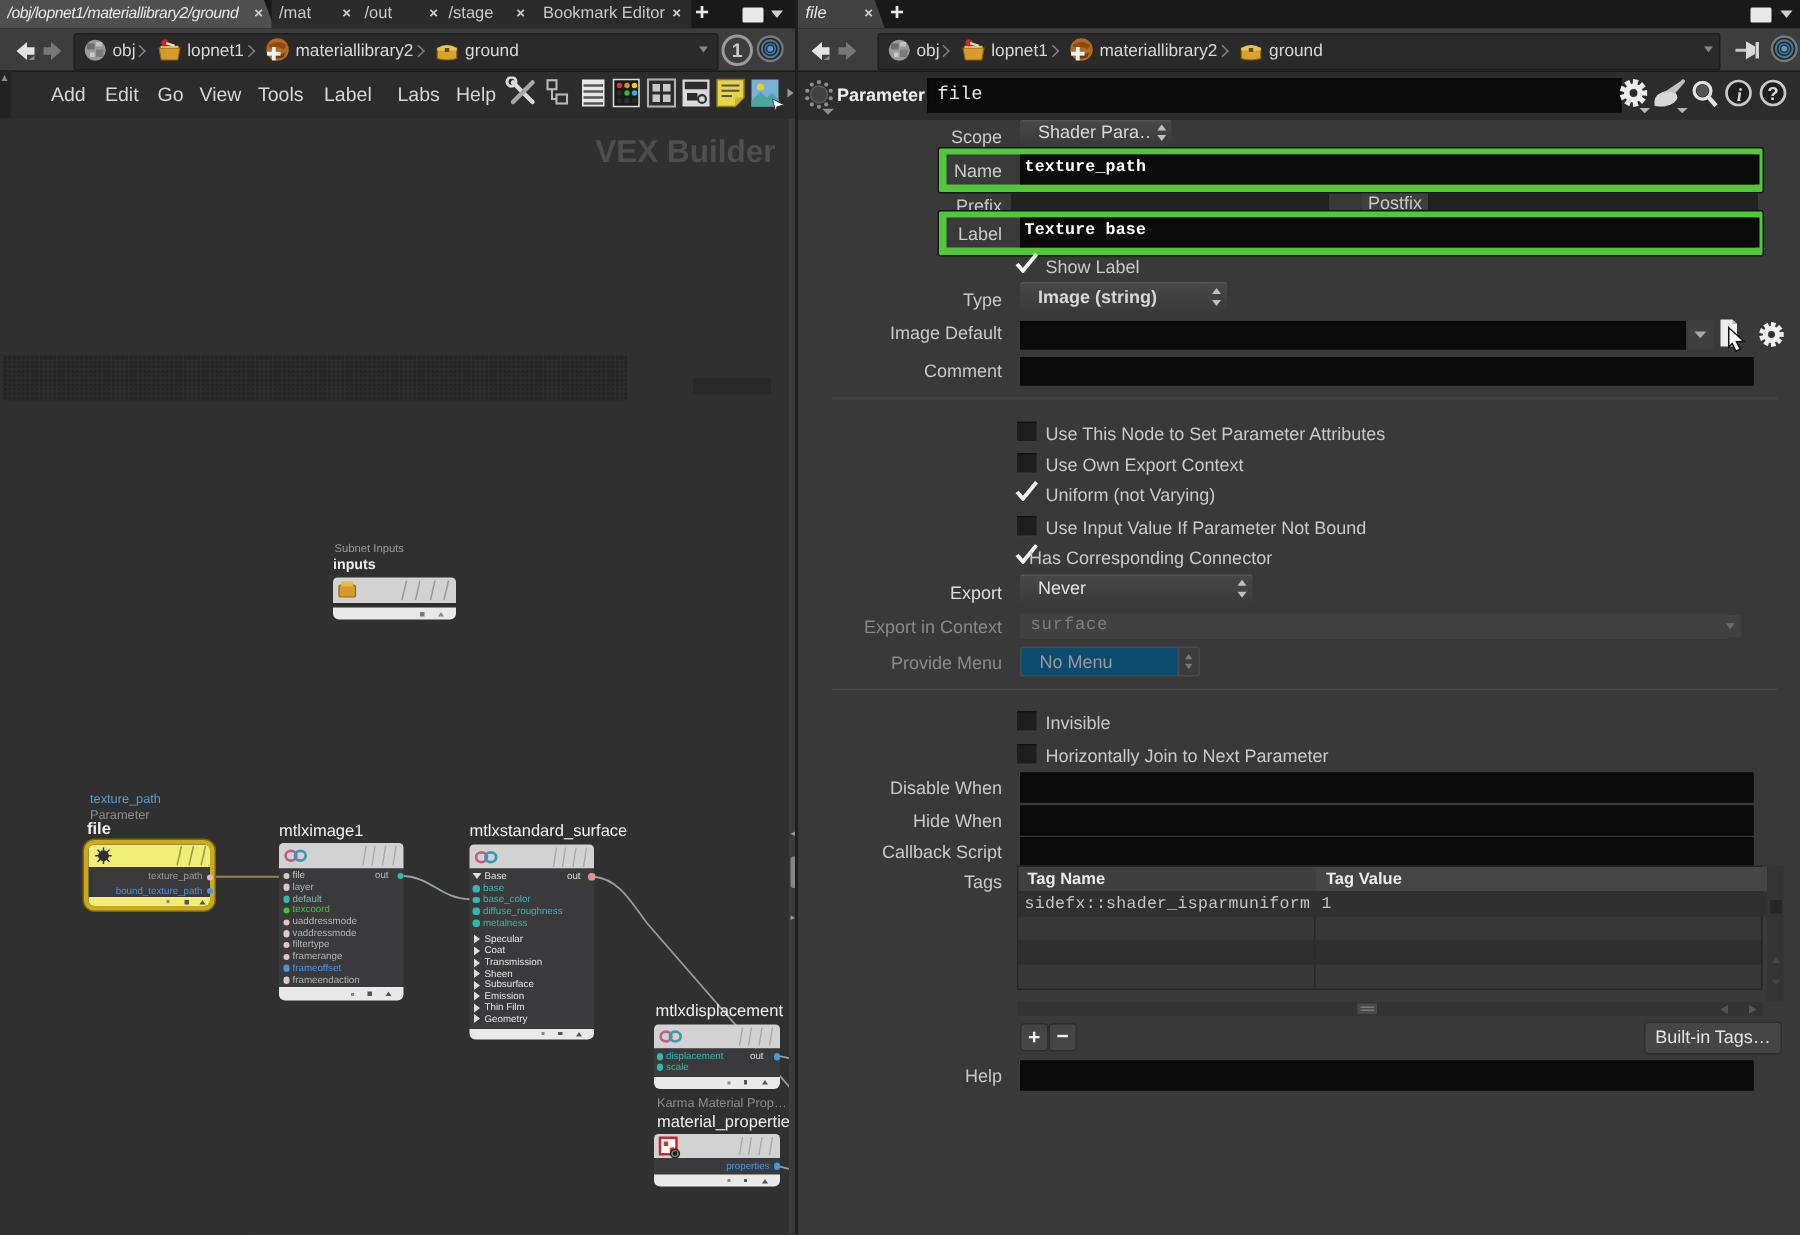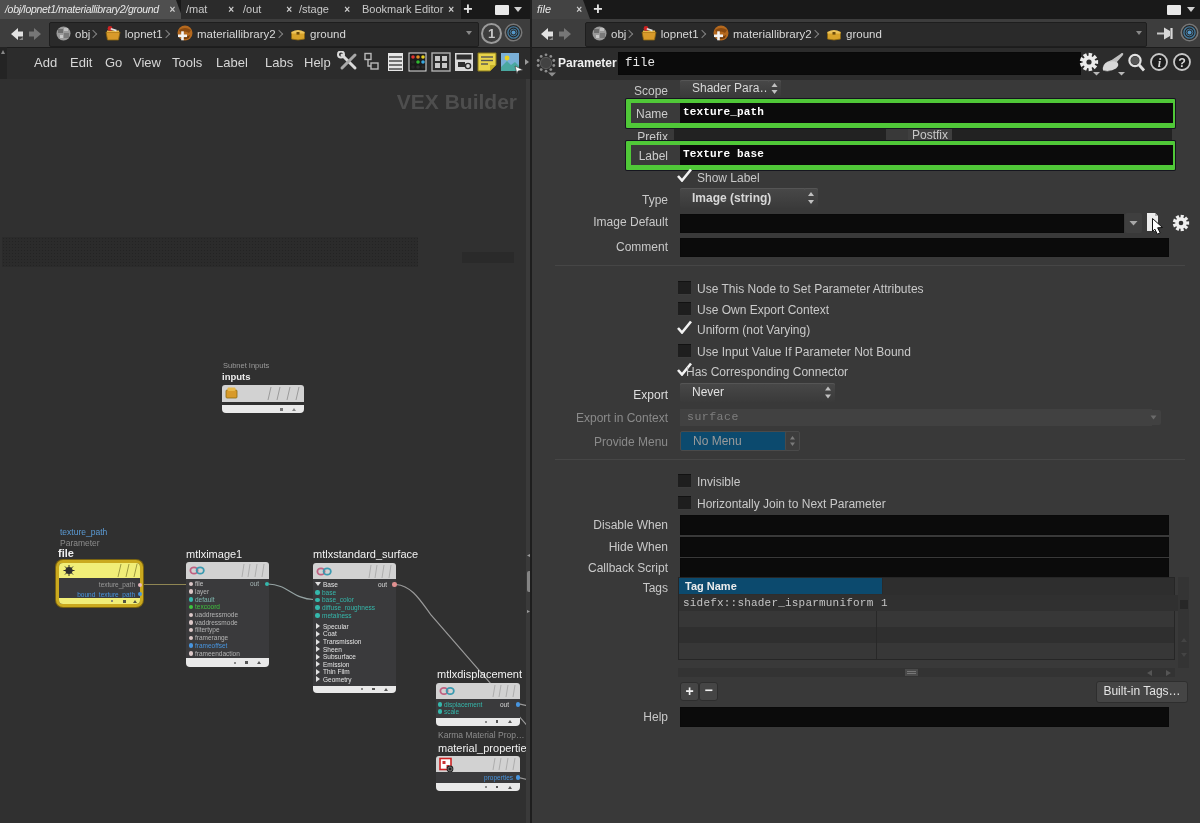--- a/index.html
+++ b/index.html
@@ -611,21 +611,22 @@
 
     <div class="lbl" style="left:0;top:518px;width:138px">Disable When</div>
     <div class="field" style="left:150px;top:515px;width:487px;height:18px"></div>
     <div class="lbl" style="left:0;top:539.5px;width:138px">Hide When</div>
     <div class="field" style="left:150px;top:537px;width:487px;height:18px"></div>
     <div class="lbl" style="left:0;top:560.5px;width:138px">Callback Script</div>
     <div class="field" style="left:150px;top:558px;width:487px;height:18px"></div>
 
     <div class="lbl" style="left:0;top:581px;width:138px">Tags</div>
     <div class="abs" style="left:148px;top:577px;width:497px;height:83px;background:#2e2e2e;border:1px solid #262626;box-sizing:border-box">
-      <div class="abs" style="left:0;top:0;width:197px;height:16px;background:#0c4a6e;border-right:1px solid #2a2a2a;color:#ececec;font-size:11px;font-weight:bold;line-height:16px;padding-left:6px">Tag Name</div>
+      <div class="abs" style="left:0;top:0;width:197px;height:16px;background:#404040;border-right:1px solid #2a2a2a;color:#ececec;font-size:11px;font-weight:bold;line-height:16px;padding-left:6px">Tag Name</div>
+      <div class="abs" style="left:198px;top:0;width:297px;height:16px;background:#454545;color:#ececec;font-size:11px;font-weight:bold;line-height:16px;padding-left:7px">Tag Value</div>
       <div class="abs mono" style="left:0;top:16.5px;width:197px;height:16px;background:#303030;border-right:1px solid #282828;color:#c4c4c4;font-size:11px;line-height:16px;padding-left:4px;letter-spacing:.2px">sidefx::shader_isparmuniform</div>
       <div class="abs mono" style="left:198px;top:16.5px;width:297px;height:16px;background:#303030;color:#c4c4c4;font-size:11px;line-height:16px;padding-left:4px">1</div>
       <div class="abs" style="left:0;top:33px;width:197px;height:15.5px;background:#373737;border-right:1px solid #282828"></div>
       <div class="abs" style="left:198px;top:33px;width:297px;height:15.5px;background:#373737"></div>
       <div class="abs" style="left:0;top:49px;width:197px;height:15.5px;background:#2f2f2f;border-right:1px solid #282828"></div>
       <div class="abs" style="left:198px;top:49px;width:297px;height:15.5px;background:#2f2f2f"></div>
       <div class="abs" style="left:0;top:65px;width:197px;height:16px;background:#373737;border-right:1px solid #282828"></div>
       <div class="abs" style="left:198px;top:65px;width:297px;height:16px;background:#373737"></div>
     </div>
 

